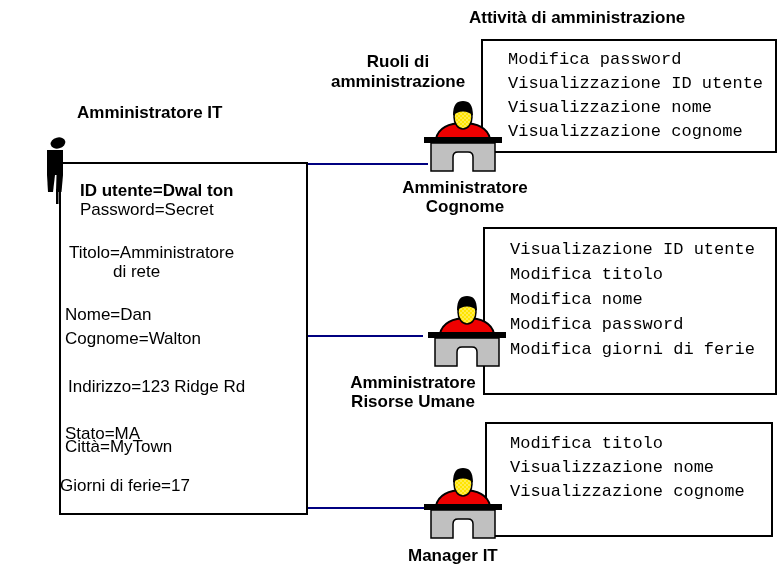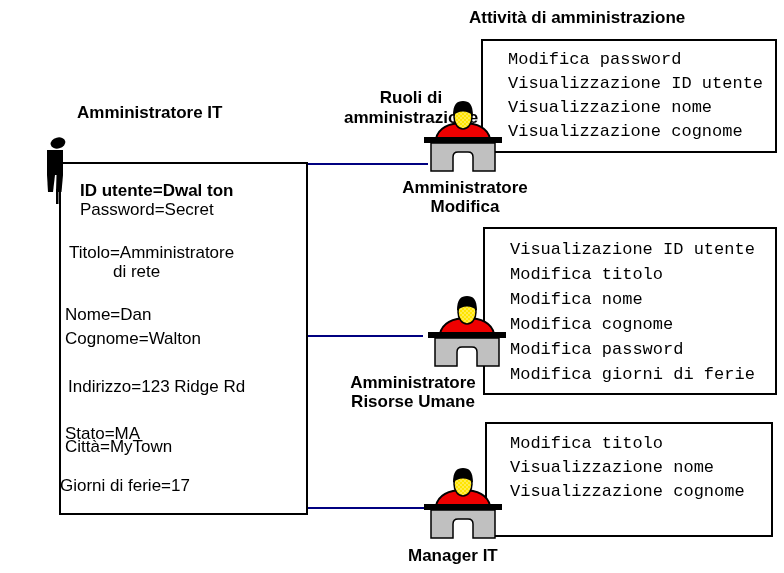--- a/index.html
+++ b/index.html
@@ -25,21 +25,21 @@
     <defs>
       <pattern id="faceDots" width="4" height="4" patternUnits="userSpaceOnUse">
         <rect width="4" height="4" fill="var(--face_yellow,#FFE400)"></rect>
         <circle cx="1" cy="1" r="0.7" fill="#ffffff" opacity="0.85"></circle>
         <circle cx="3" cy="3" r="0.7" fill="#ffffff" opacity="0.85"></circle>
       </pattern>
     </defs>
   </svg>
 
   <div class="bold-label" style="left:469px; top:8px;">Attività di amministrazione</div>
-  <div class="role-label" style="left:344px; top:52px; width:134px; line-height:20px;margin-top:36px;">
+  <div class="role-label" style="left:331px; top:52px; width:134px; line-height:20px;">
     <span style="display:block">Ruoli di</span>
     <span style="display:block">amministrazione</span>
   </div>
   <div class="bold-label" style="left:77px; top:103px;">Amministratore IT</div>
 
   <div class="connector" style="left:307px; top:163px; width:121px;"></div>
   <div class="connector" style="left:308px; top:335px; width:115px;"></div>
   <div class="connector" style="left:308px; top:507px; width:123px;"></div>
 
   <div class="box" style="left:59px; top:162px; width:249px; height:353px;"></div>
@@ -68,42 +68,41 @@
     <div>Visualizzazione ID utente</div>
     <div>Visualizzazione nome</div>
     <div>Visualizzazione cognome</div>
   </div>
 
   <div class="box" style="left:483px; top:227px; width:294px; height:168px;"></div>
   <div class="activity-list wide" style="left:510px; top:237px;">
     <div>Visualizazione ID utente</div>
     <div>Modifica titolo</div>
     <div>Modifica nome</div>
-    <div>Modifica cognome</div>
     <div>Modifica password</div>
     <div>Modifica giorni di ferie</div>
   </div>
 
   <div class="box" style="left:485px; top:422px; width:288px; height:115px;"></div>
   <div class="activity-list" style="left:510px; top:432px;">
     <div>Modifica titolo</div>
     <div>Visualizzazione nome</div>
     <div>Visualizzazione cognome</div>
   </div>
 
   <svg class="icon-abs" style="left:424px; top:101px;" width="78" height="72" viewBox="0 0 78 72">
     <path d="M12 38 C14 27 25 22 39 22 C53 22 64 27 66 38 Z" style="fill:var(--shirt_red,#EE0000)" stroke="#000" stroke-width="2"></path>
     <ellipse cx="39" cy="16" rx="9" ry="12" fill="url(#faceDots)" stroke="#000" stroke-width="1.5"></ellipse>
     <path d="M29 15 C29 3 33 0 39 0 C45 0 49 3 49 15 C45 9 33 9 29 15 Z" fill="#000"></path>
     <rect x="0" y="36" width="78" height="6" fill="#000"></rect>
     <path d="M7 42 L71 42 L71 70 L49 70 L49 56 Q49 51 44 51 L34 51 Q29 51 29 56 L29 70 L7 70 Z" style="fill:var(--desk_gray,#C0C0C0)" stroke="#000" stroke-width="1.5"></path>
   </svg>
   <div class="role-label" style="left:386px; top:178px; width:158px;">
     <span style="display:block">Amministratore</span>
-    <span style="display:block">Modifica</span>
+    <span style="display:block">Cognome</span>
   </div>
 
   <svg class="icon-abs" style="left:428px; top:296px;" width="78" height="72" viewBox="0 0 78 72">
     <path d="M12 38 C14 27 25 22 39 22 C53 22 64 27 66 38 Z" style="fill:var(--shirt_red,#EE0000)" stroke="#000" stroke-width="2"></path>
     <ellipse cx="39" cy="16" rx="9" ry="12" fill="url(#faceDots)" stroke="#000" stroke-width="1.5"></ellipse>
     <path d="M29 15 C29 3 33 0 39 0 C45 0 49 3 49 15 C45 9 33 9 29 15 Z" fill="#000"></path>
     <rect x="0" y="36" width="78" height="6" fill="#000"></rect>
     <path d="M7 42 L71 42 L71 70 L49 70 L49 56 Q49 51 44 51 L34 51 Q29 51 29 56 L29 70 L7 70 Z" style="fill:var(--desk_gray,#C0C0C0)" stroke="#000" stroke-width="1.5"></path>
   </svg>
   <div class="role-label" style="left:343px; top:373px; width:140px;">

